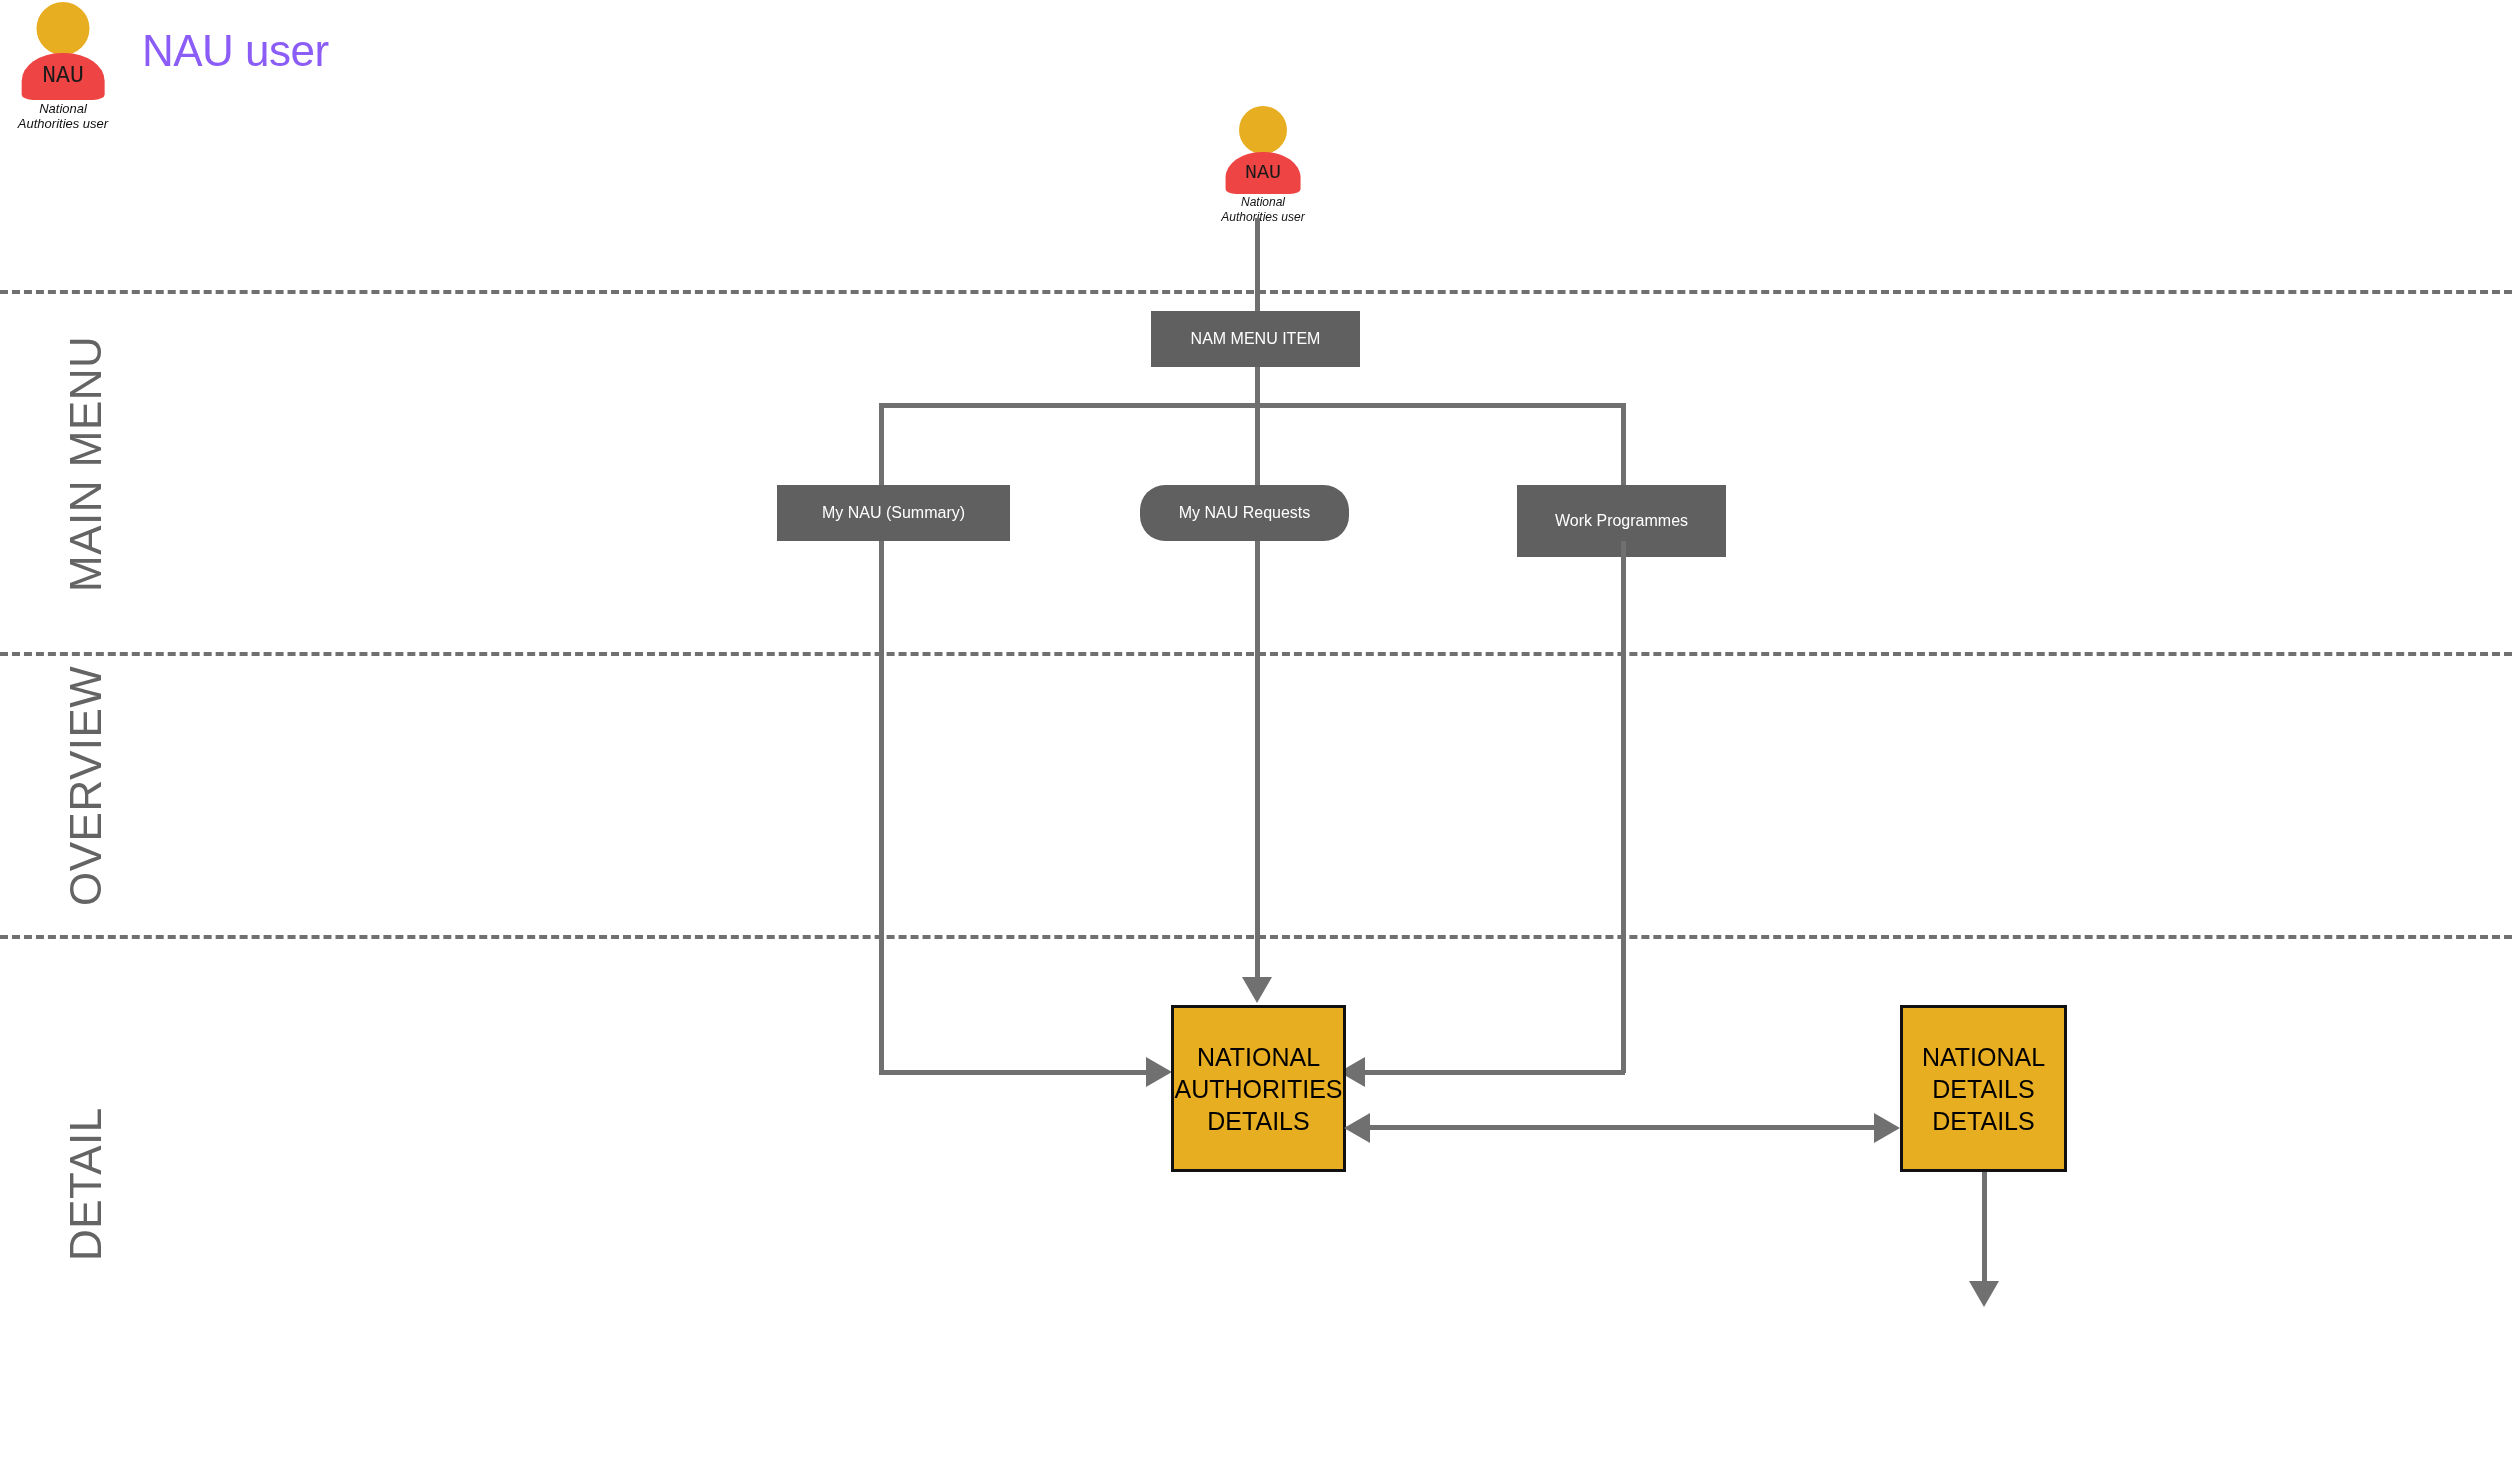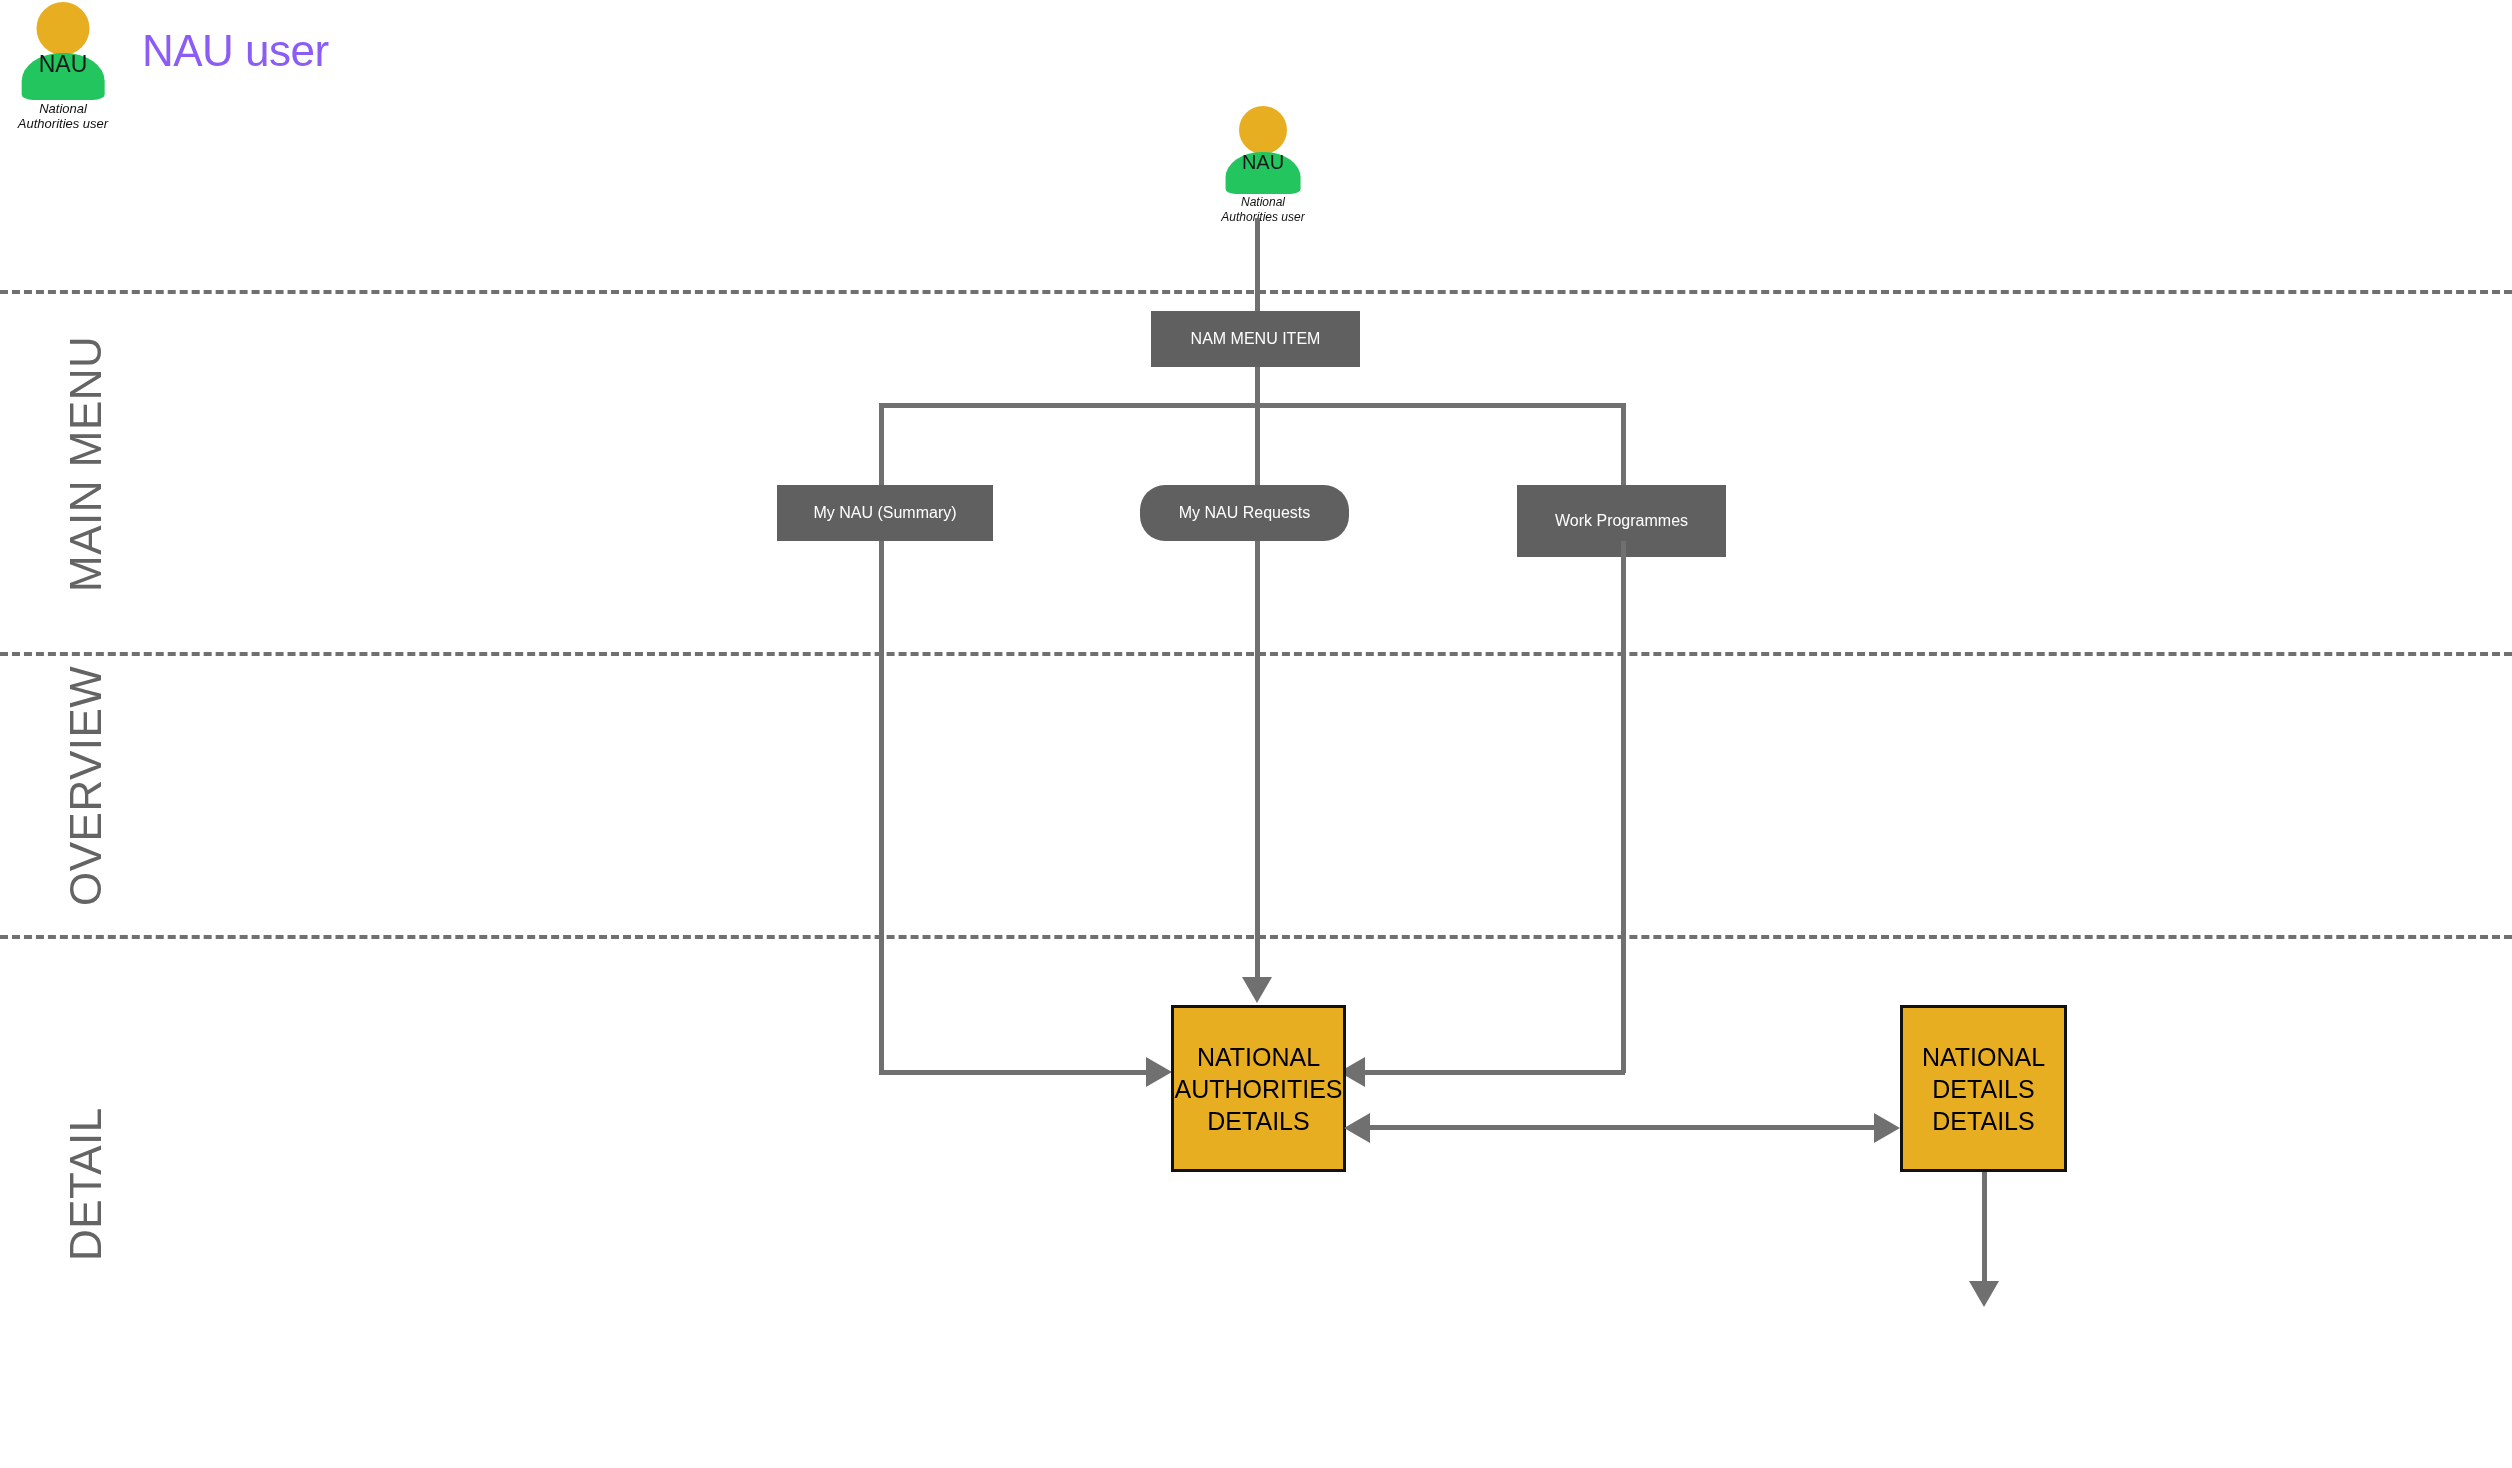--- a/index.html
+++ b/index.html
@@ -52,25 +52,26 @@
     background: #E8AE22;
     border-radius: 50%;
   }
   .actor .body {
     position: absolute;
     left: 50%;
     top: 48%;
     width: 78%;
     height: 44%;
     transform: translateX(-50%);
-    background: #22c55e;
+    background: #ef4444;
     border-radius: 48% 48% 14% 14% / 60% 60% 12% 12%;
     display: flex;
-    align-items: flex-start;
+    align-items: center;
     justify-content: center;
+    font-family: Liberation Mono, monospace;
   }
   .actor .body-label {
     color: #1a1a1a;
     font-weight: 400;
     line-height: 1;
   }
   .actor .caption {
     position: absolute;
     left: 50%;
     top: 93%;
@@ -196,21 +197,21 @@
   <div class="ln-v" style="left:1255px; top:218px; height:101px;"></div>
 
   <div class="node menu" style="left:1151px; top:311px; width:209px; height:56px;">NAM MENU ITEM</div>
 
   <div class="ln-v" style="left:1255px; top:367px; height:37px;"></div>
   <div class="ln-h" style="left:879px; top:403px; width:747px;"></div>
   <div class="ln-v" style="left:879px; top:403px; height:83px;"></div>
   <div class="ln-v" style="left:1255px; top:403px; height:83px;"></div>
   <div class="ln-v" style="left:1621px; top:403px; height:83px;"></div>
 
-  <div class="node menu" style="left:777px; top:485px; width:216px; height:56px;">My NAU (Summary)</div>
+  <div class="node menu" style="left:777px; top:485px; width:233px; height:56px;">My NAU (Summary)</div>
   <div class="node menu" style="left:1140px; top:485px; width:209px; height:56px;border-radius:25px;">My NAU Requests</div>
   <div class="node menu" style="left:1517px; top:485px; width:209px; height:72px;">Work Programmes</div>
 
   <div class="ln-v" style="left:879px; top:541px; height:532px;"></div>
   <div class="ln-h" style="left:879px; top:1070px; width:273px;"></div>
   <div class="arrow right" style="left:1146px; top:1057px;"></div>
 
   <div class="ln-v" style="left:1255px; top:541px; height:448px;"></div>
   <div class="arrow down" style="left:1242px; top:977px;"></div>
 

